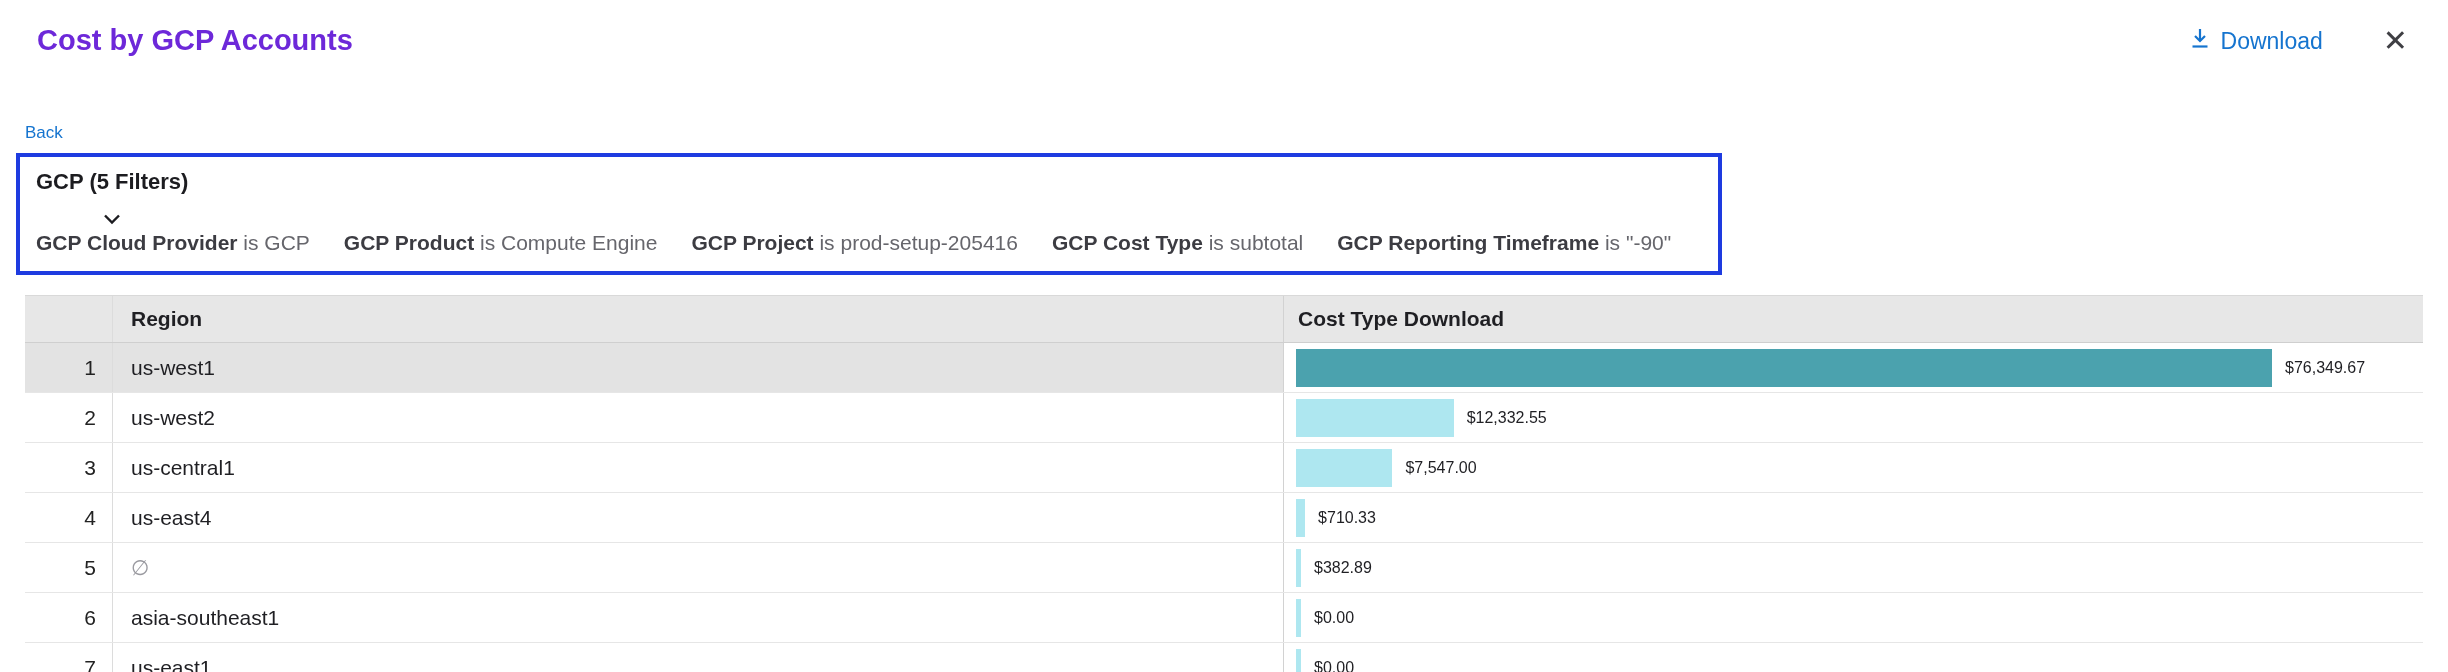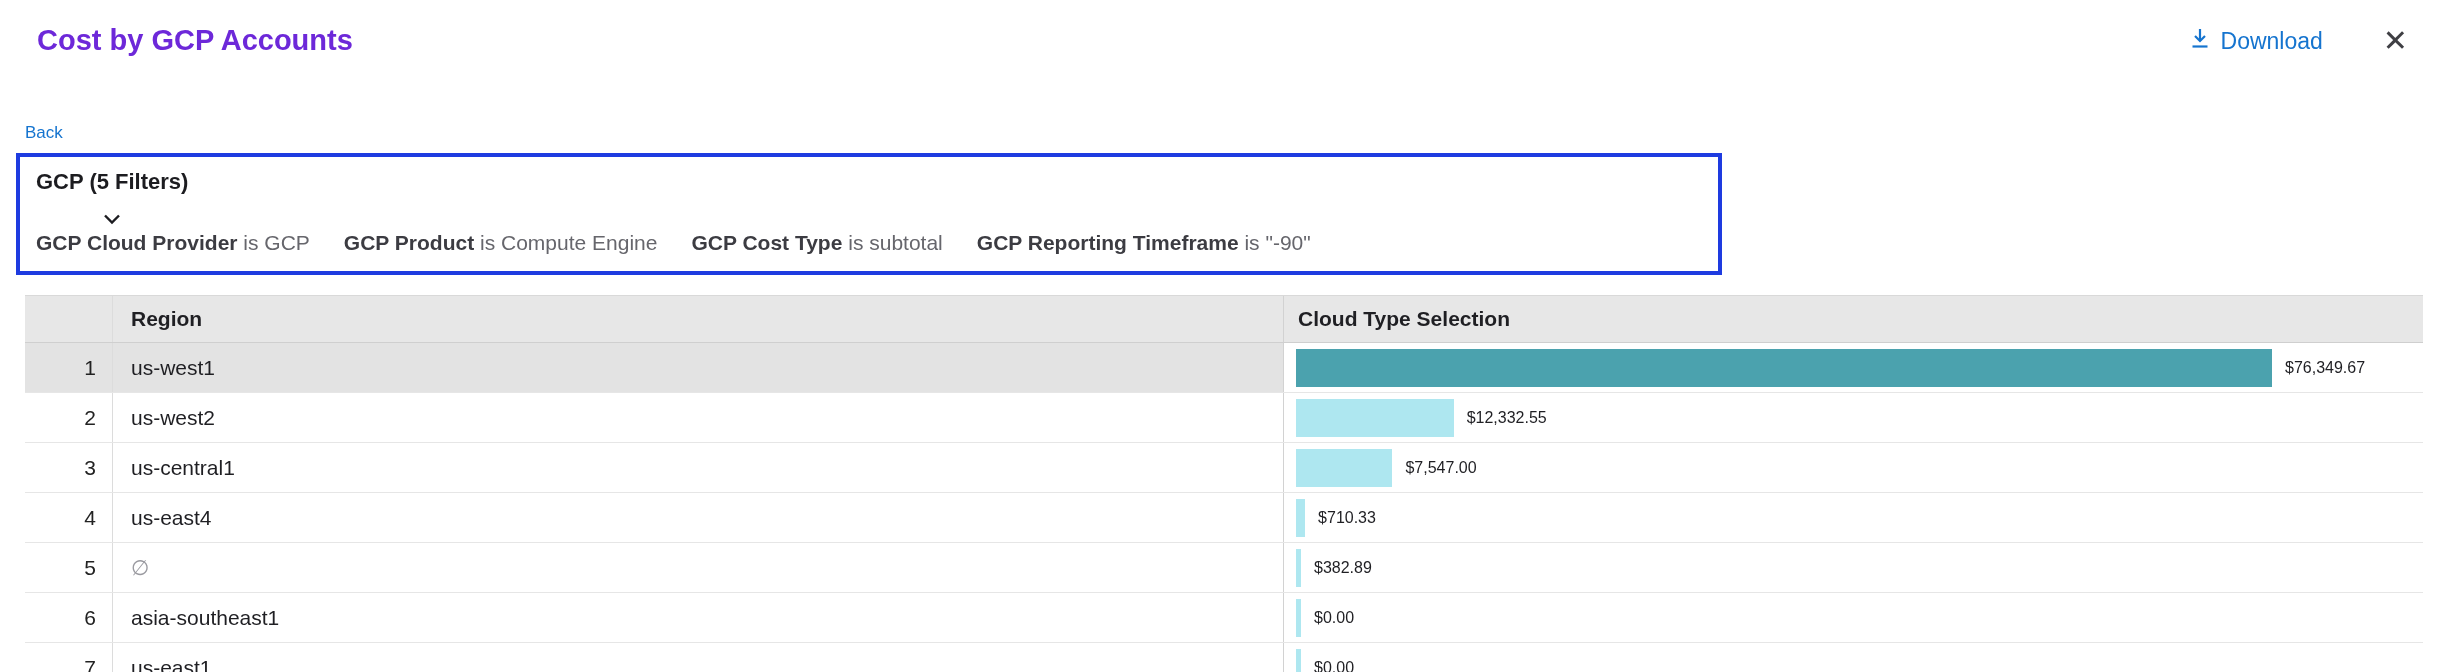--- a/index.html
+++ b/index.html
@@ -149,38 +149,43 @@
       <span class="f-field">GCP Cloud Provider</span>
       <span class="f-op">is</span>
       <span class="f-value">GCP</span>
     </div>
     <div class="filter-item">
       <span class="f-field">GCP Product</span>
       <span class="f-op">is</span>
       <span class="f-value">Compute Engine</span>
     </div>
     <div class="filter-item">
+      <span class="f-field">GCP Project</span>
+      <span class="f-op">is</span>
+      <span class="f-value">prod-setup-205416</span>
+    </div>
+    <div class="filter-item">
       <span class="f-field">GCP Cost Type</span>
       <span class="f-op">is</span>
       <span class="f-value">subtotal</span>
     </div>
     <div class="filter-item">
       <span class="f-field">GCP Reporting Timeframe</span>
       <span class="f-op">is</span>
       <span class="f-value">"-90"</span>
     </div>
   </div>
 </div>
 
 
 <div class="grid-table">
   <div class="t-header">
     <div class="col-num"></div>
     <div class="col-region">Region</div>
-    <div class="col-cost">Cloud Type Selection</div>
+    <div class="col-cost">Cost Type Download</div>
   </div>
 
   <div class="t-row selected">
     <div class="cell-num">1</div>
     <div class="cell-region">us-west1</div>
     <div class="cell-cost">
       <div class="bar" style="width: 976px;"></div>
       <span class="bar-value">$76,349.67</span>
     </div>
   </div>

